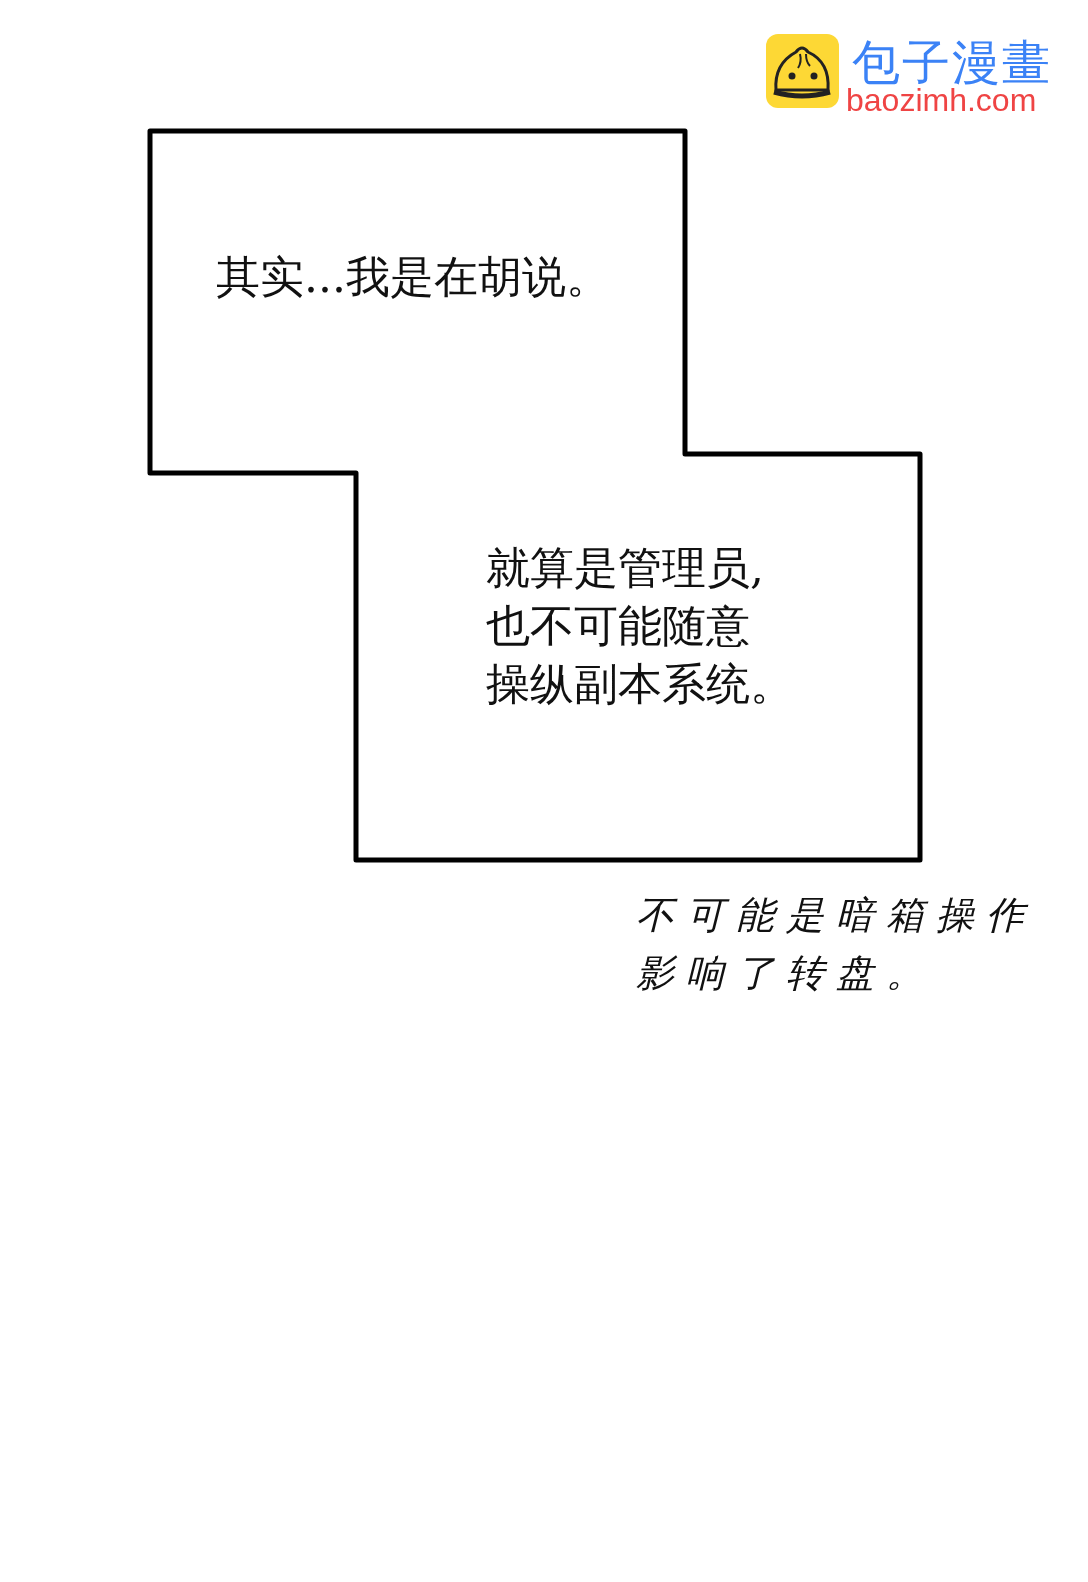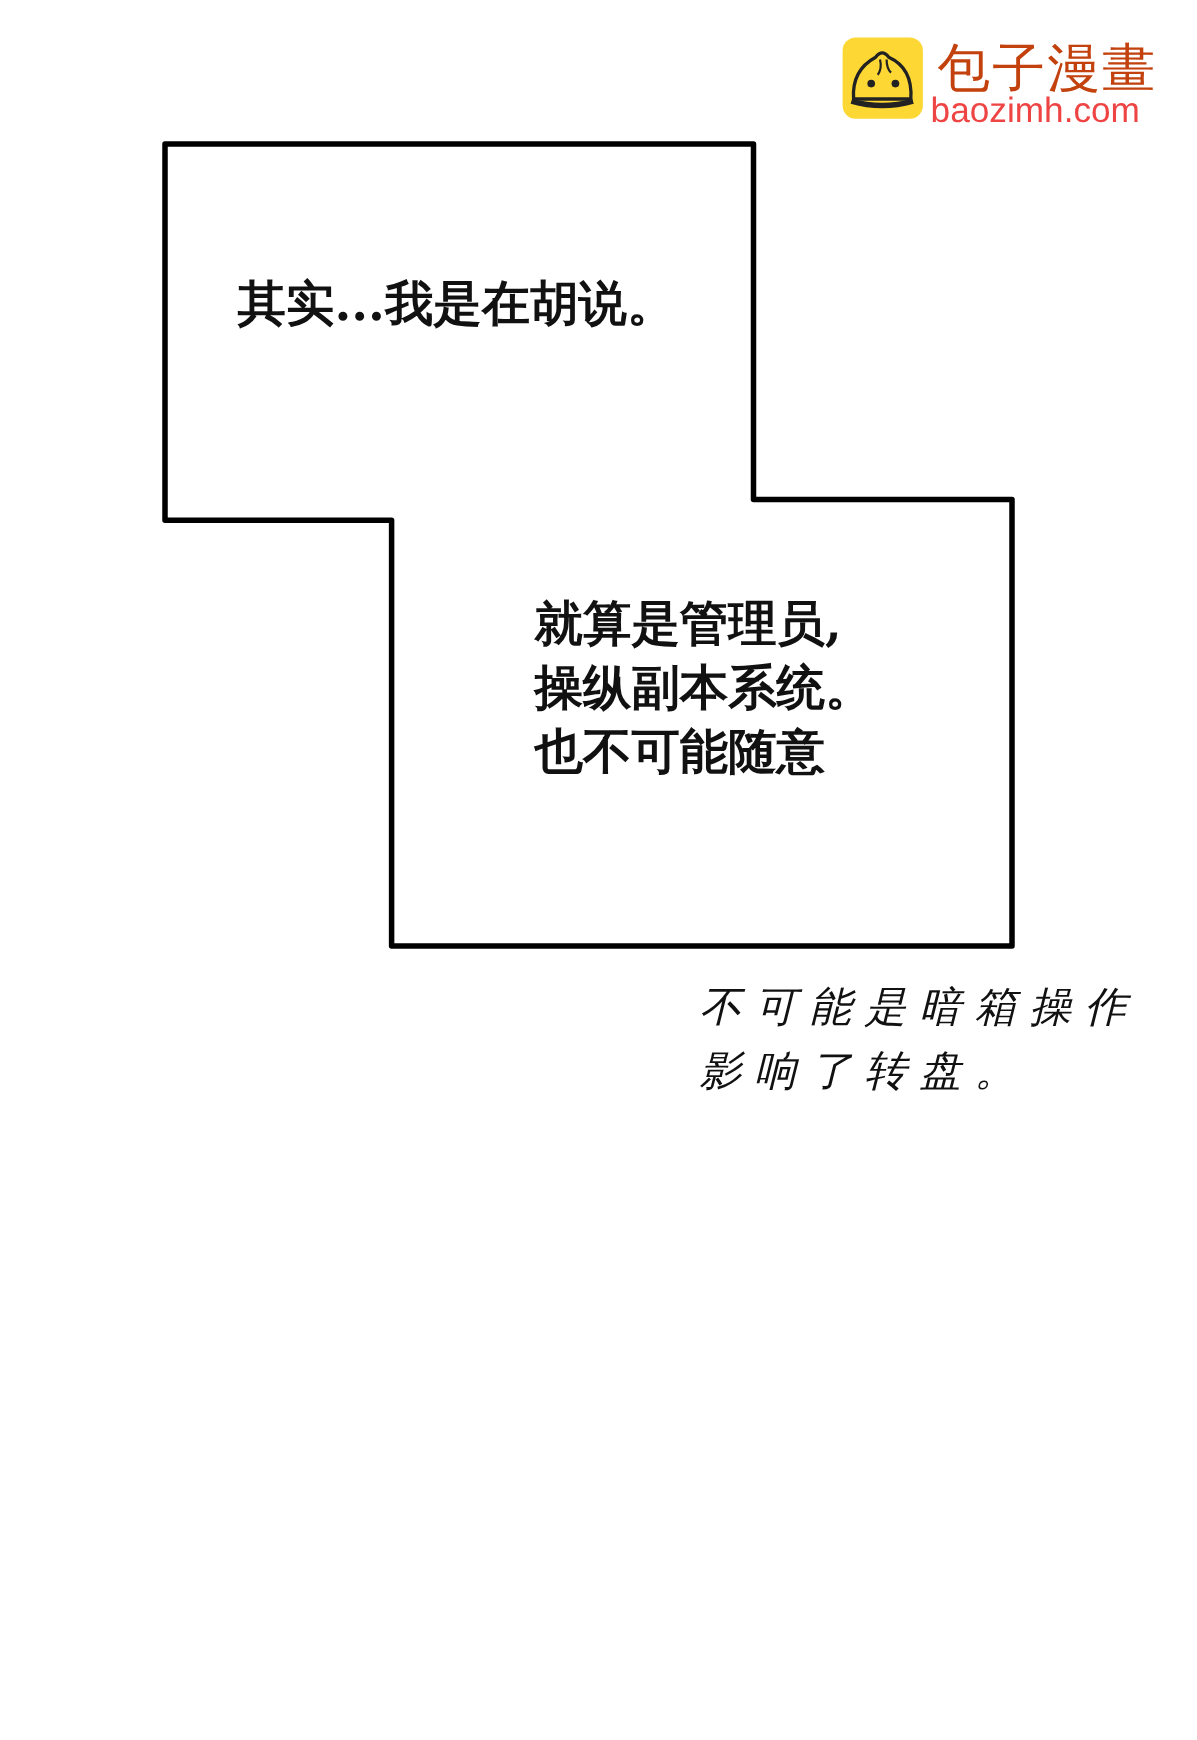--- a/index.html
+++ b/index.html
@@ -1,23 +1,23 @@
 <!DOCTYPE html>
 <html><head>
 <meta charset="utf-8">
 <style>
   html, body { margin: 0; padding: 0; background: #ffffff; }
   body { width: 1088px; height: 1582px; position: relative; overflow: hidden; }
   .page { position: absolute; left: 0; top: 0; width: 1088px; height: 1582px; background: #fff; }
   .watermark { position: absolute; left: 766px; top: 34px; width: 300px; height: 80px; }
   .wm-logo { position: absolute; left: 0; top: 0; width: 73px; height: 74px; background: #fdd835; border-radius: 12px; }
-  .wm-title { position: absolute; left: 86px; top: 2px; font-family: "DejaVu Sans", sans-serif; font-size: 48px; color: #c2410c; letter-spacing: 2px; line-height: 52px; white-space: nowrap; }
+  .wm-title { position: absolute; left: 86px; top: 2px; font-family: "DejaVu Sans", sans-serif; font-size: 48px; color: #3b82f6; letter-spacing: 2px; line-height: 52px; white-space: nowrap; }
   .wm-url { position: absolute; left: 80px; top: 48px; font-family: "Liberation Sans", sans-serif; font-size: 32px; color: #ef4444; line-height: 36px; white-space: nowrap; }
   svg.panel { position: absolute; left: 0; top: 0; }
-  .text-block { position: absolute; font-family: "DejaVu Serif", serif; color: #111; font-size: 44px; line-height: 58px; white-space: nowrap; font-weight: bold; }
+  .text-block { position: absolute; font-family: "DejaVu Serif", serif; color: #111; font-size: 44px; line-height: 58px; white-space: nowrap; }
   .hand { position: absolute; font-family: "DejaVu Sans", sans-serif; color: #111; font-size: 38px; line-height: 58px; letter-spacing: 12px; white-space: nowrap; font-style: italic; }
 </style>
 </head>
 <body>
 
 <div class="page">
 
   <div class="watermark">
     <div class="wm-logo">
       <svg width="73" height="74" viewBox="0 0 73 74">
@@ -35,22 +35,22 @@
   <svg class="panel" width="1088" height="1582">
     <polygon id="outline" points="150,131 685,131 685,454 920,454 920,860 356,860 356,473 150,473" fill="#ffffff" stroke="#000000" stroke-width="5" stroke-linejoin="round"></polygon>
   </svg>
 
   <div class="text-block" style="left:216px; top:248px;">
     <div>其实...我是在胡说。</div>
   </div>
 
   <div class="text-block" style="left:486px; top:539px;">
     <div>就算是管理员,</div>
+    <div>也不可能随意</div>
     <div>操纵副本系统。</div>
-    <div>也不可能随意</div>
   </div>
 
   <div class="hand" style="left:636px; top:886px;">
     <div>不可能是暗箱操作</div>
     <div>影响了转盘。</div>
   </div>
 
 </div>
 
 </body></html>

